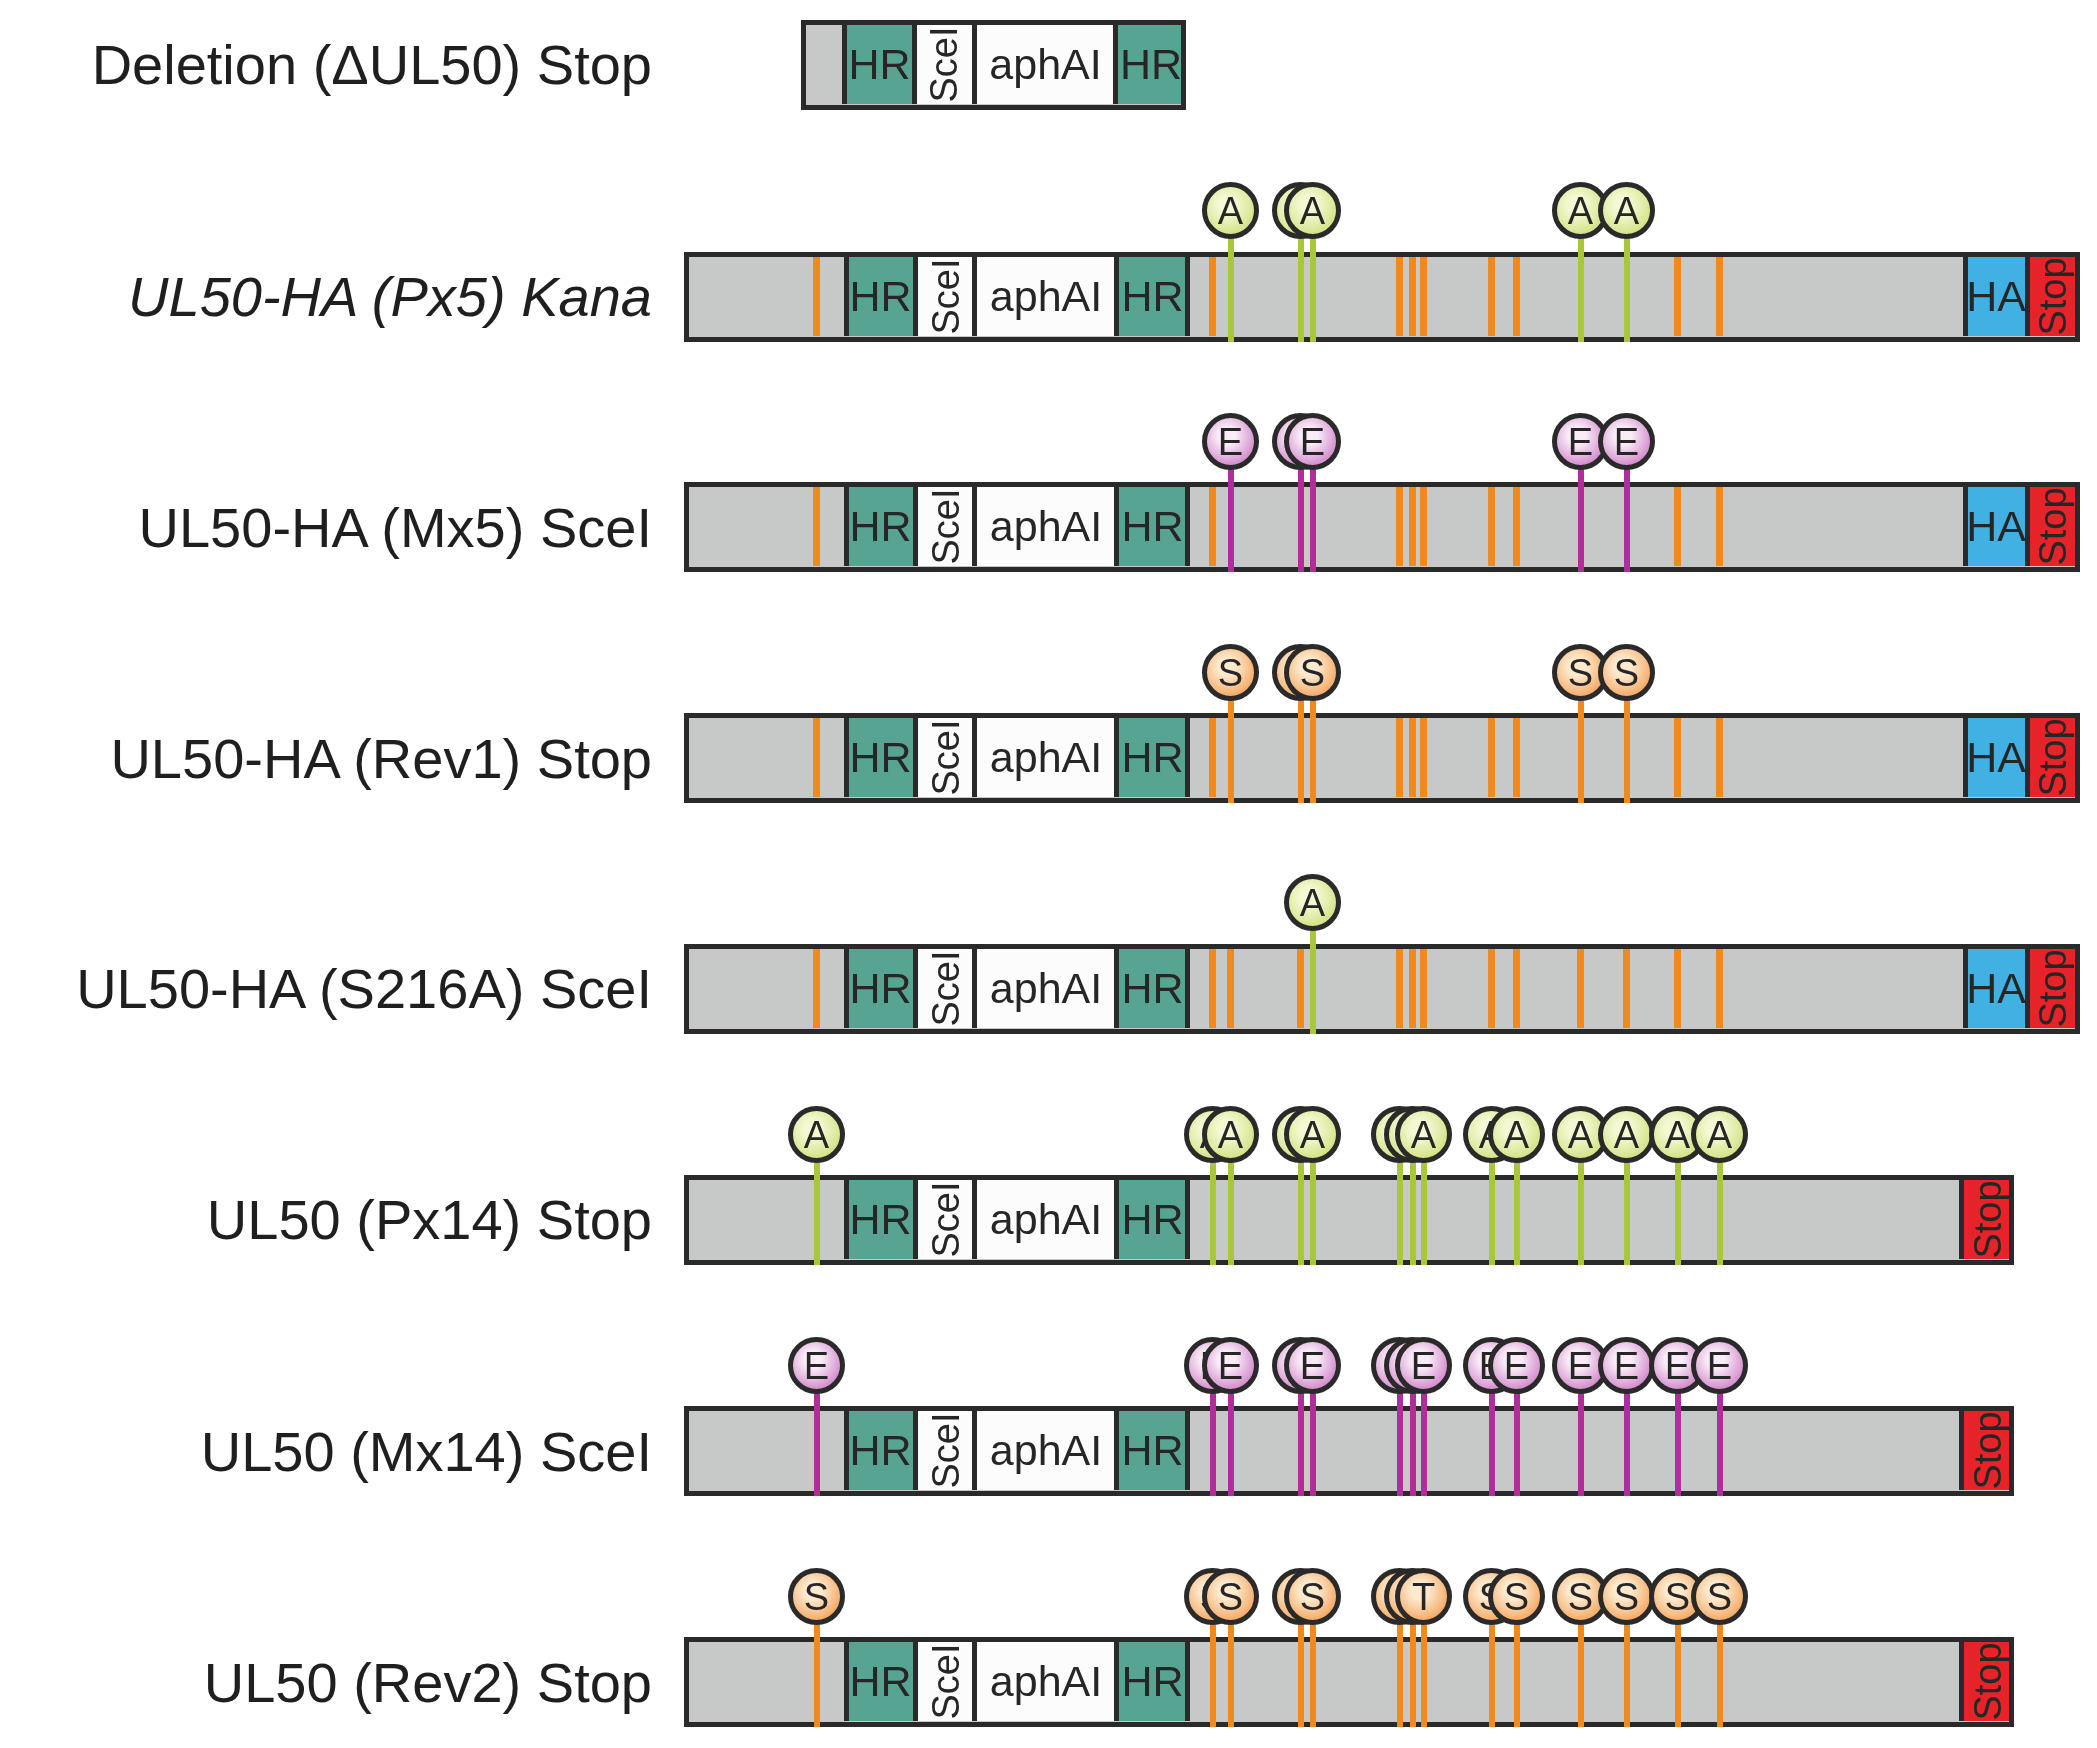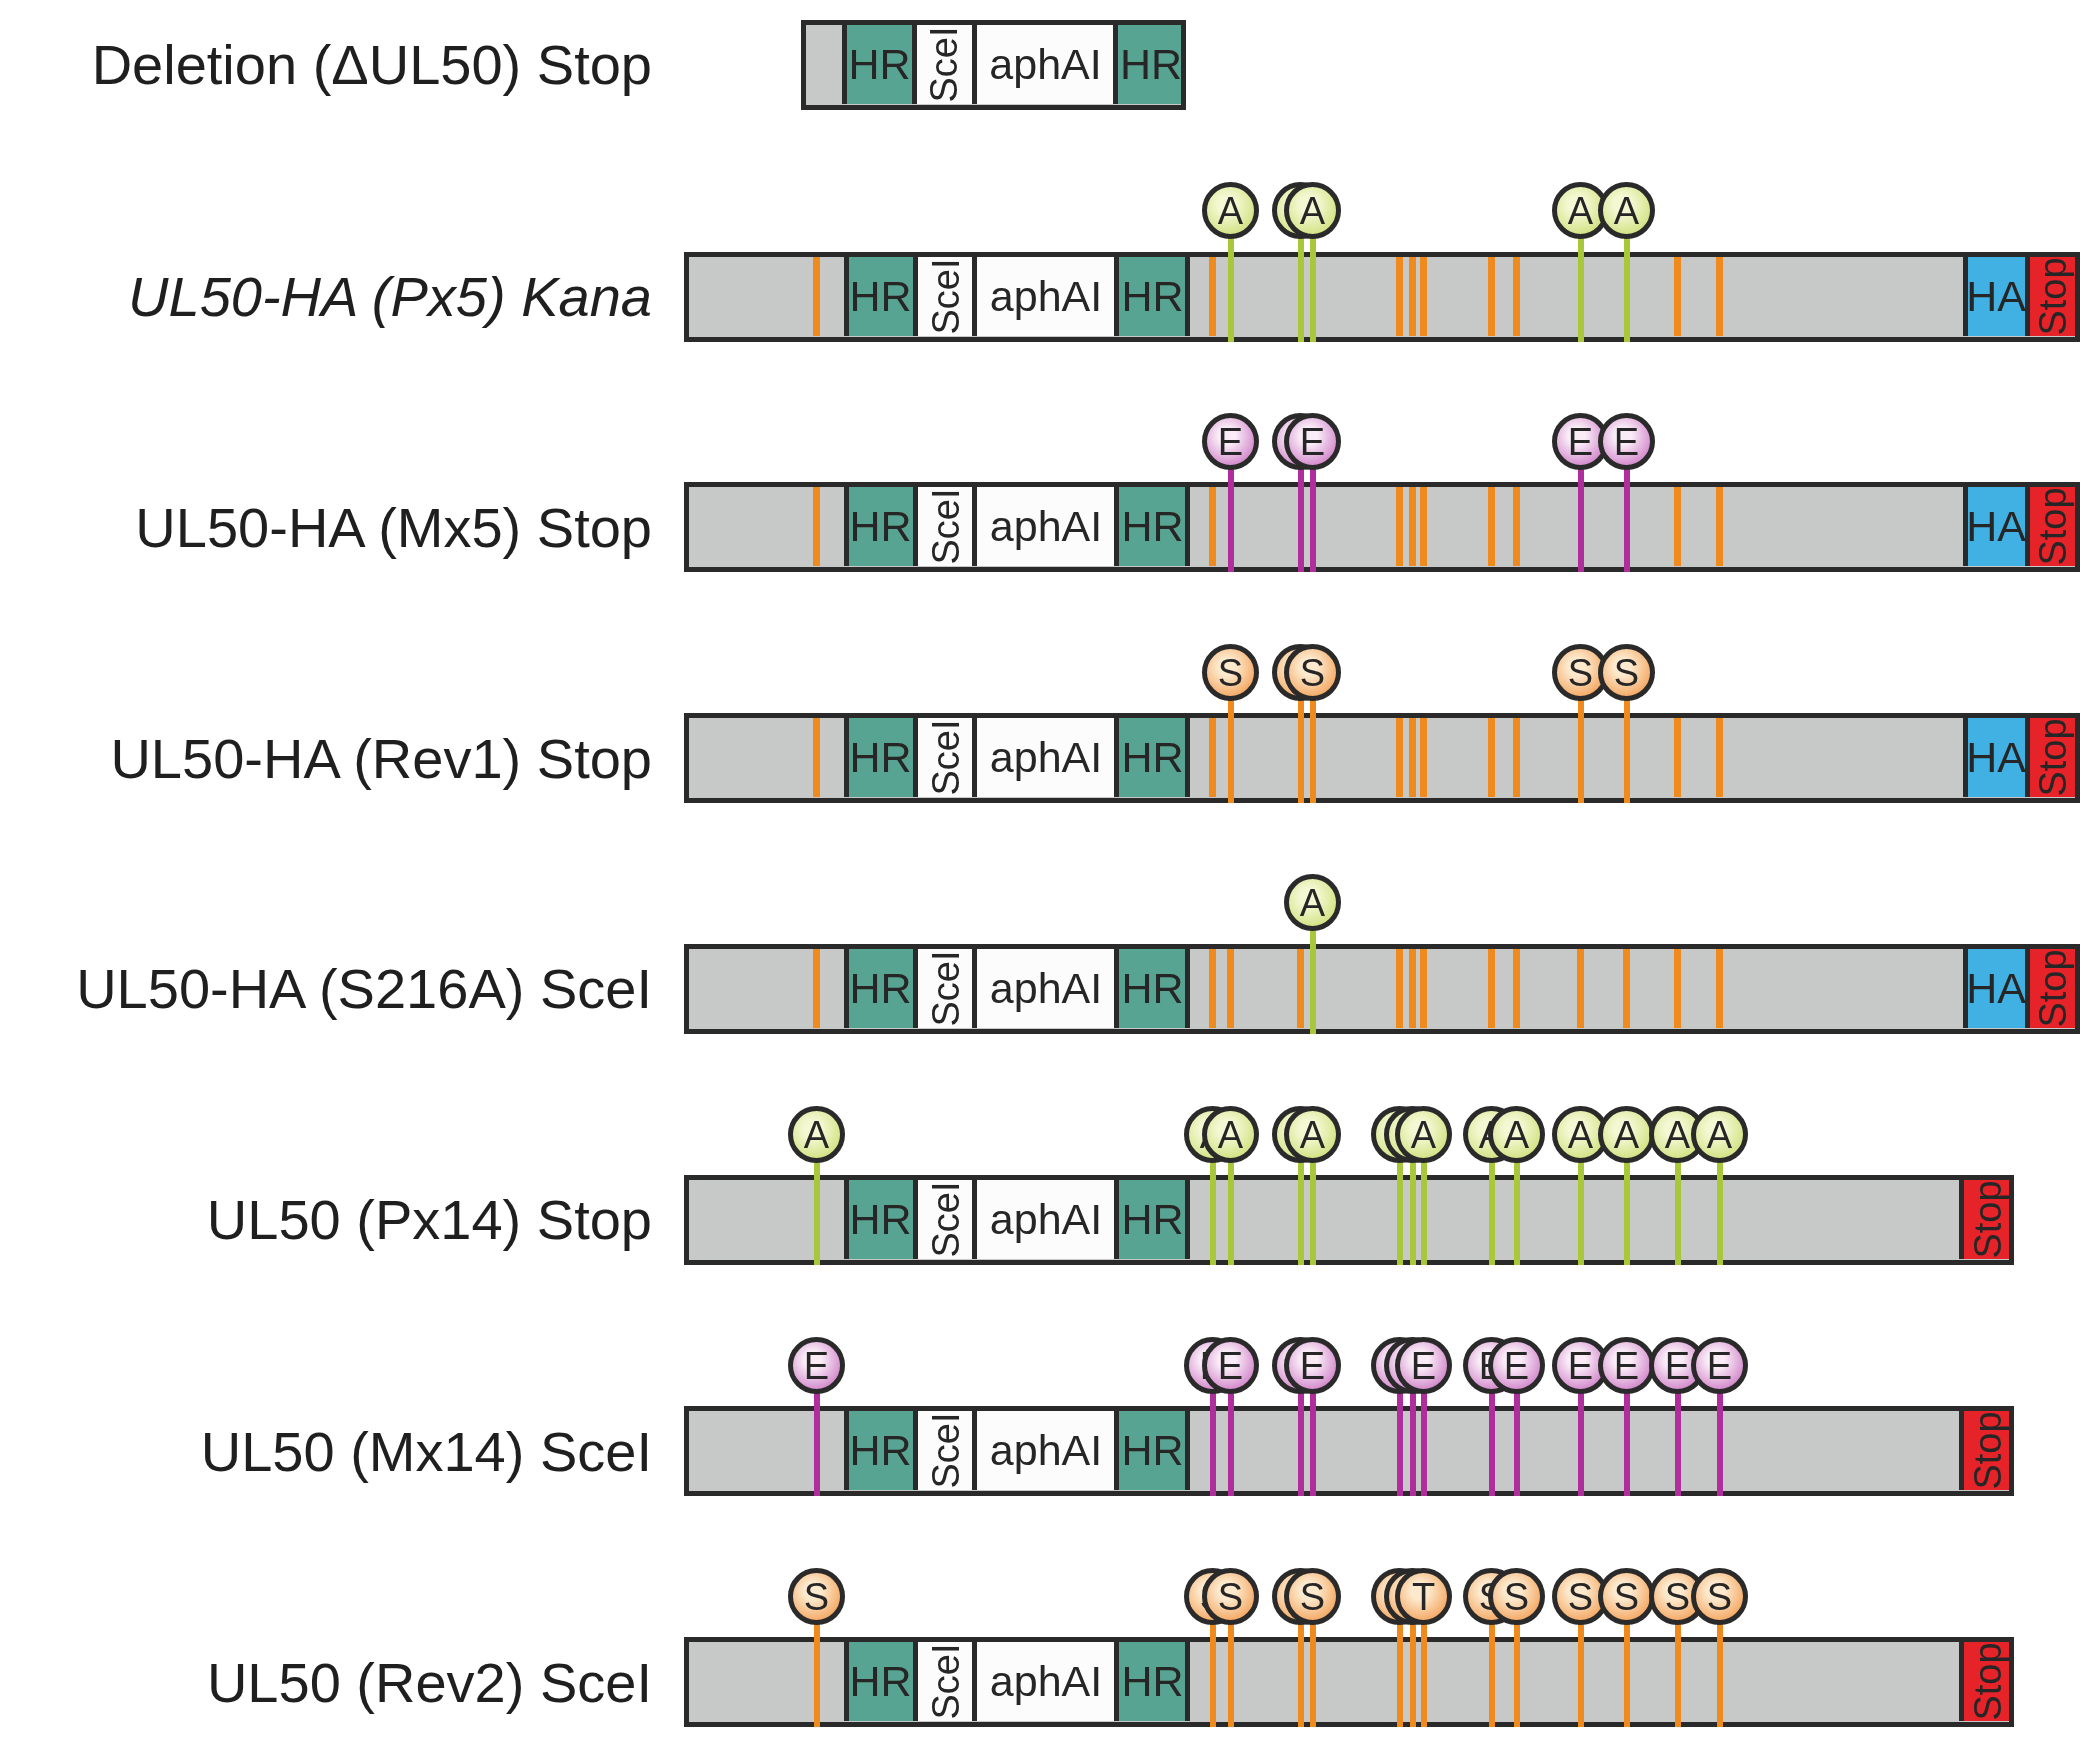--- a/index.html
+++ b/index.html
@@ -120,21 +120,21 @@
         <span>A</span>
       </div>
       <div class="lolli" style="left: 1552px; top: 182px; border-color: rgb(42, 42, 42); background: radial-gradient(circle at 42% 38%, rgb(244, 248, 211) 0%, rgb(244, 248, 211) 22%, rgb(207, 224, 124) 82%);">
         <span>A</span>
       </div>
       <div class="lolli" style="left: 1598px; top: 182px; border-color: rgb(42, 42, 42); background: radial-gradient(circle at 42% 38%, rgb(244, 248, 211) 0%, rgb(244, 248, 211) 22%, rgb(207, 224, 124) 82%);">
         <span>A</span>
       </div>
     </div>
     <div class="construct-row" style="position: absolute; left: 0px; top: 0px;">
-      <div class="row-label" style="top: 475px; height: 105px; line-height: 105px; color: rgb(31, 31, 31);">UL50-HA (Mx5) Stop</div>
+      <div class="row-label" style="top: 475px; height: 105px; line-height: 105px; color: rgb(31, 31, 31);">UL50-HA (Mx5) SceI</div>
       <div class="bar" style="left: 684px; top: 482px; width: 1396px; height: 90px; border-color: rgb(42, 42, 42); background: rgb(199, 201, 201);">
         <div class="seg" style="left: -5.3px; width: 163px; background: rgb(199, 201, 201);"></div>
         <div class="seg" style="left: 157px; width: 69px; background: rgb(88, 164, 146);">
           <div class="seg-inner">
             <span style="color: rgb(38, 38, 38);">HR</span>
           </div>
         </div>
         <div class="divider" style="left: 155px; background: rgb(42, 42, 42);"></div>
         <div class="seg" style="left: 227px; width: 60px; background: rgb(252, 252, 252);">
           <div class="seg-inner vert">
@@ -515,21 +515,21 @@
         <span>E</span>
       </div>
       <div class="lolli" style="left: 1649px; top: 1337px; border-color: rgb(42, 42, 42); background: radial-gradient(circle at 42% 38%, rgb(249, 236, 247) 0%, rgb(249, 236, 247) 22%, rgb(207, 127, 199) 82%);">
         <span>E</span>
       </div>
       <div class="lolli" style="left: 1691px; top: 1337px; border-color: rgb(42, 42, 42); background: radial-gradient(circle at 42% 38%, rgb(249, 236, 247) 0%, rgb(249, 236, 247) 22%, rgb(207, 127, 199) 82%);">
         <span>E</span>
       </div>
     </div>
     <div class="construct-row" style="position: absolute; left: 0px; top: 0px;">
-      <div class="row-label" style="top: 1630px; height: 105px; line-height: 105px; color: rgb(31, 31, 31);">UL50 (Rev2) SceI</div>
+      <div class="row-label" style="top: 1630px; height: 105px; line-height: 105px; color: rgb(31, 31, 31);">UL50 (Rev2) Stop</div>
       <div class="bar" style="left: 684px; top: 1637px; width: 1330px; height: 90px; border-color: rgb(42, 42, 42); background: rgb(199, 201, 201);">
         <div class="seg" style="left: -5.3px; width: 163px; background: rgb(199, 201, 201);"></div>
         <div class="seg" style="left: 157px; width: 69px; background: rgb(88, 164, 146);">
           <div class="seg-inner">
             <span style="color: rgb(38, 38, 38);">HR</span>
           </div>
         </div>
         <div class="divider" style="left: 155px; background: rgb(42, 42, 42);"></div>
         <div class="seg" style="left: 227px; width: 60px; background: rgb(252, 252, 252);">
           <div class="seg-inner vert">

